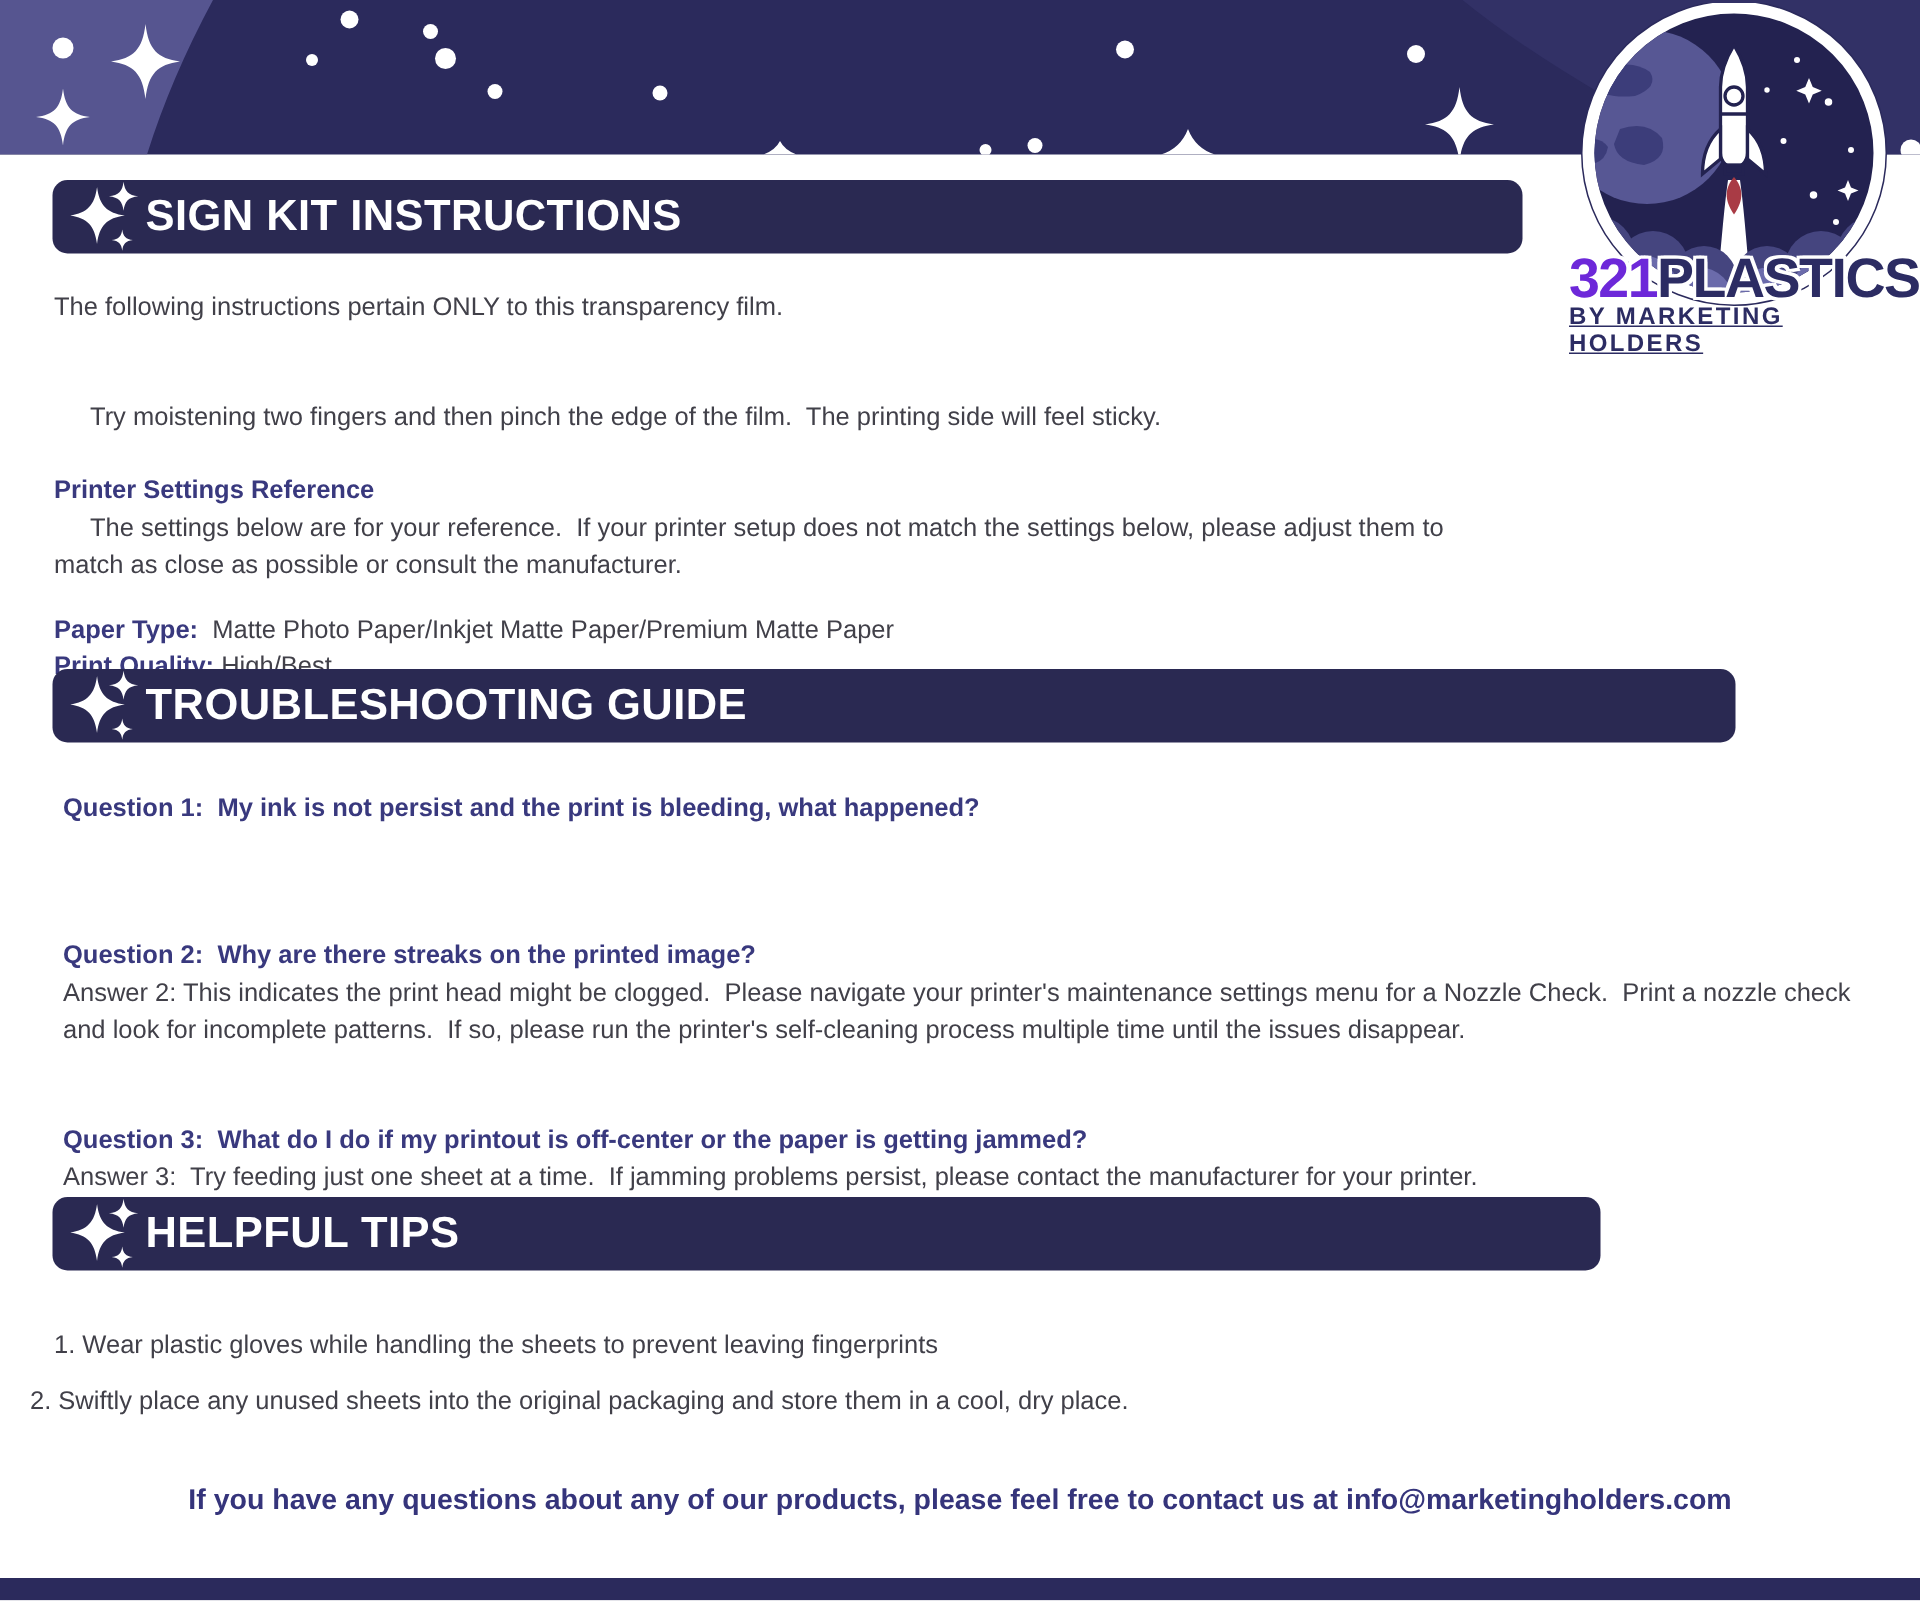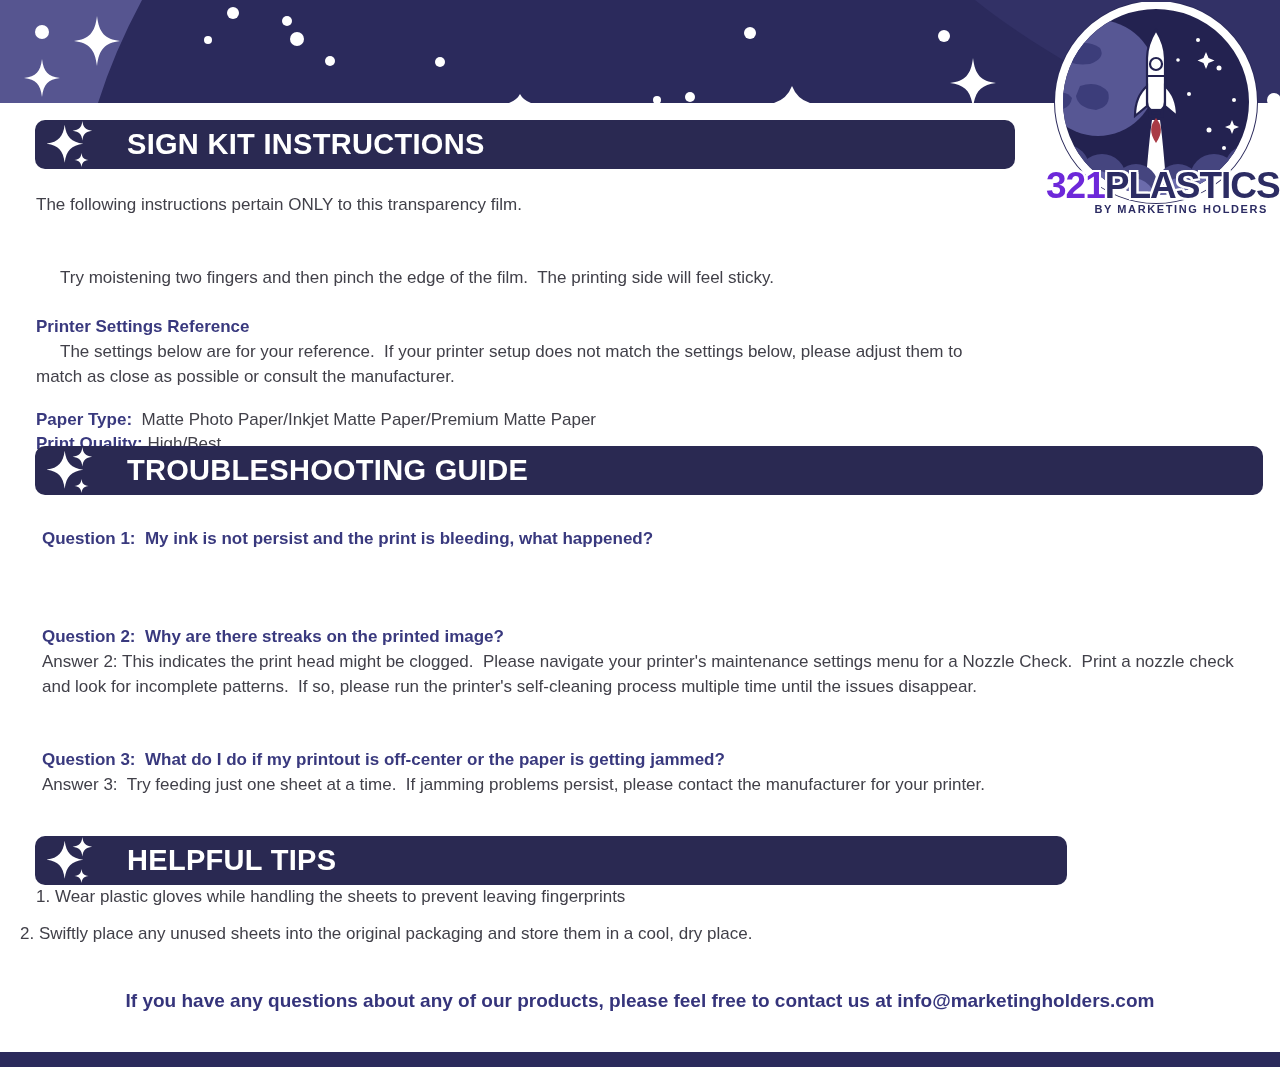--- a/index.html
+++ b/index.html
@@ -11,32 +11,32 @@
   .top-band svg{position:absolute;left:0;top:0;}
 
   
   .logo{position:absolute;left:1046px;top:2px;width:222px;height:218px;}
   .logo svg{position:absolute;left:0;top:0;}
   .brand-line{position:absolute;left:0;top:163px;width:222px;text-align:center;
     font-size:37px;font-weight:700;letter-spacing:-1px;white-space:nowrap;
     text-shadow:-2px 0 0 #fff,2px 0 0 #fff,0 -2px 0 #fff,0 2px 0 #fff,-2px -2px 0 #fff,2px 2px 0 #fff,-2px 2px 0 #fff,2px -2px 0 #fff;}
   .brand-number{color:#6d28d9;}
   .brand-name{color:#2c2c63;}
-  .brand-tagline{position:absolute;left:0;top:201px;width:222px;text-align:right;
-    font-size:11px;font-weight:700;letter-spacing:1.6px;color:#2c2c63;
-    text-shadow:-1px 0 0 #fff,1px 0 0 #fff,0 -1px 0 #fff,0 1px 0 #fff;}
+  .brand-tagline{position:absolute;left:0;top:201px;width:222px;text-align:left;
+    font-size:16px;font-weight:700;letter-spacing:1.6px;color:#2c2c63;
+    text-shadow:-1px 0 0 #fff,1px 0 0 #fff,0 -1px 0 #fff,0 1px 0 #fff;text-decoration:underline;}
 
   
   .banner{position:absolute;left:35px;height:49px;background:#2a2952;border-radius:10px;
-    display:flex;align-items:center;color:#ffffff;gap:30px;}
+    display:flex;align-items:center;color:#ffffff;}
   .banner .sparkle{margin-left:12px;margin-right:4px;flex:0 0 auto;}
   .banner .title{font-size:29px;font-weight:700;letter-spacing:0.3px;white-space:pre;}
   .banner1{top:120px;width:980px;}
-  .banner2{top:446px;width:1228px;}
-  .banner3{top:836px;width:1032px;}
+  .banner2{top:446px;width:1122px;}
+  .banner3{top:798px;width:1032px;}
 
   
   .txt{position:absolute;font-size:17px;color:#414049;line-height:24.5px;white-space:pre-wrap;}
   .hd{position:absolute;font-size:17px;font-weight:700;color:#39397e;line-height:24px;white-space:pre-wrap;}
   .intro{left:36px;top:176px;width:1210px;}
   .h-dist{left:36px;top:225px;}
   .p-dist{left:36px;top:249px;width:1180px;text-indent:24px;}
   .h-printer{left:36px;top:298px;}
   .p-printer{left:36px;top:323px;width:960px;text-indent:24px;}
   .setting1{left:36px;top:391px;width:1210px;}

